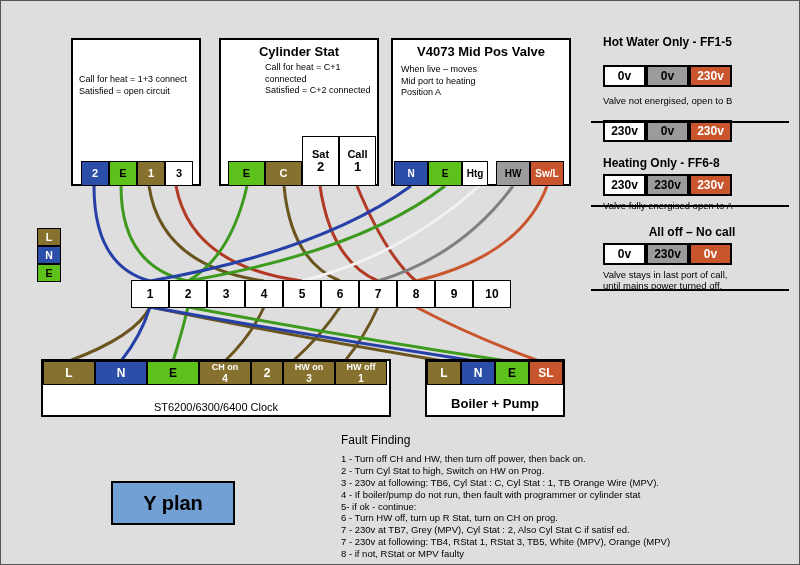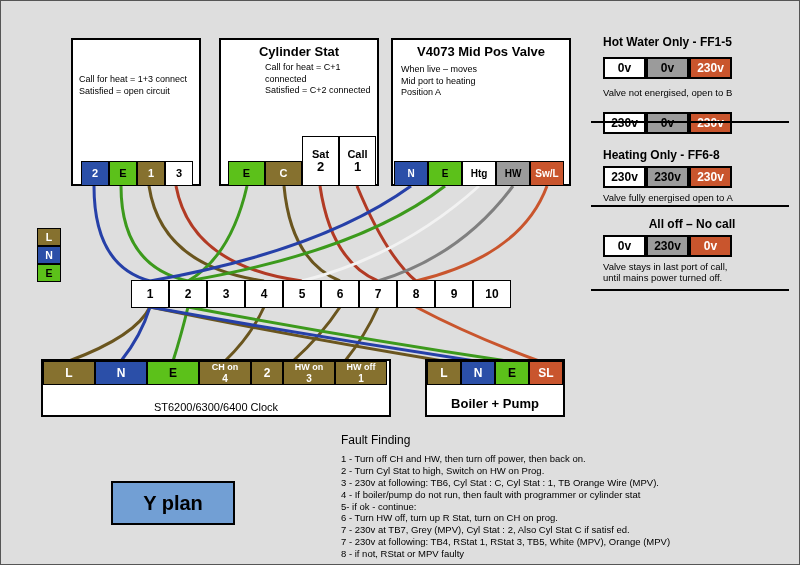--- a/index.html
+++ b/index.html
@@ -91,21 +91,21 @@
 
   <div class="box" style="left:390px; top:37px; width:180px; height:148px;">
     <div class="title" style="font-size:13px;margin-top:4px">V4073 Mid Pos Valve</div>
     <div class="note" style="position:absolute; top:24px; left:8px; white-space:pre-line;">When live – moves
 Mid port to heating
 Position A</div>
   </div>
   <div id="valveTerms">
       <div class="term" style="left: 393px; top: 160px; width: 34px; height: 25px; background: rgb(43, 79, 168); color: rgb(255, 255, 255); font-size: 10px;">N</div>
       <div class="term" style="left: 427px; top: 160px; width: 34px; height: 25px; background: rgb(92, 193, 26); color: rgb(0, 0, 0); font-size: 10px;">E</div>
-      <div class="term" style="left: 461px; top: 160px; width: 34px; height: 25px; background: rgb(255, 255, 255); color: rgb(0, 0, 0); font-size: 10px;">Htg</div>
+      <div class="term" style="left: 461px; top: 160px; width: 26px; height: 25px; background: rgb(255, 255, 255); color: rgb(0, 0, 0); font-size: 10px;">Htg</div>
       <div class="term" style="left: 495px; top: 160px; width: 34px; height: 25px; background: rgb(155, 155, 155); color: rgb(0, 0, 0); font-size: 10px;">HW</div>
       <div class="term" style="left: 529px; top: 160px; width: 34px; height: 25px; background: rgb(201, 85, 45); color: rgb(255, 255, 255); font-size: 10px;">Sw/L</div>
     </div>
 
   <div id="legend" style="position:absolute; left:36px; top:227px;">
       <div class="legend-cell" style="background: rgb(134, 113, 47); color: rgb(255, 255, 255);">L</div>
       <div class="legend-cell" style="background: rgb(43, 79, 168); color: rgb(255, 255, 255);">N</div>
       <div class="legend-cell" style="background: rgb(92, 193, 26); color: rgb(0, 0, 0);">E</div>
     </div>
 
@@ -157,21 +157,21 @@
   </div>
   <div id="boilerTerms" style="position:absolute; left:426px; top:360px; display:flex;">
       <div class="clock-cell" style="width: 34px; background: rgb(134, 113, 47); color: rgb(255, 255, 255); font-size: 12px;">L</div>
       <div class="clock-cell" style="width: 34px; background: rgb(43, 79, 168); color: rgb(255, 255, 255); font-size: 12px;">N</div>
       <div class="clock-cell" style="width: 34px; background: rgb(92, 193, 26); color: rgb(0, 0, 0); font-size: 12px;">E</div>
       <div class="clock-cell" style="width: 34px; background: rgb(201, 85, 45); color: rgb(255, 255, 255); font-size: 12px;">SL</div>
     </div>
 
   <div id="states" style="position:absolute; left:602px; top:34px; width:178px;">
       <div style="margin-bottom: 14px;">
-        <div style="font-weight: bold; font-size: 12px; margin-bottom: 8px;">Hot Water Only - FF1-5</div>
+        <div style="font-weight: bold; font-size: 12px; margin-bottom: 16px;">Hot Water Only - FF1-5</div>
         <div style="display: flex;">
           <div class="volt" style="background: rgb(255, 255, 255); color: rgb(0, 0, 0);">0v</div>
           <div class="volt" style="background: rgb(155, 155, 155); color: rgb(0, 0, 0);">0v</div>
           <div class="volt" style="background: rgb(201, 85, 45); color: rgb(255, 255, 255);">230v</div>
         </div>
         <div style="font-size: 9.5px; margin-top: 8px; white-space: pre-line;">Valve not energised, open to B</div>
       </div>
       <div style="margin-bottom: 14px;">
         <div style="display: flex;">
           <div class="volt" style="background: rgb(255, 255, 255); color: rgb(0, 0, 0);">230v</div>

